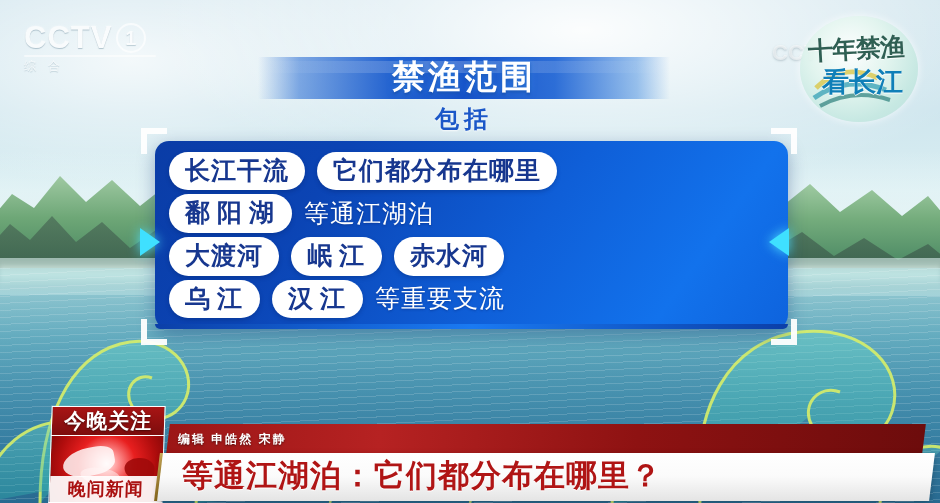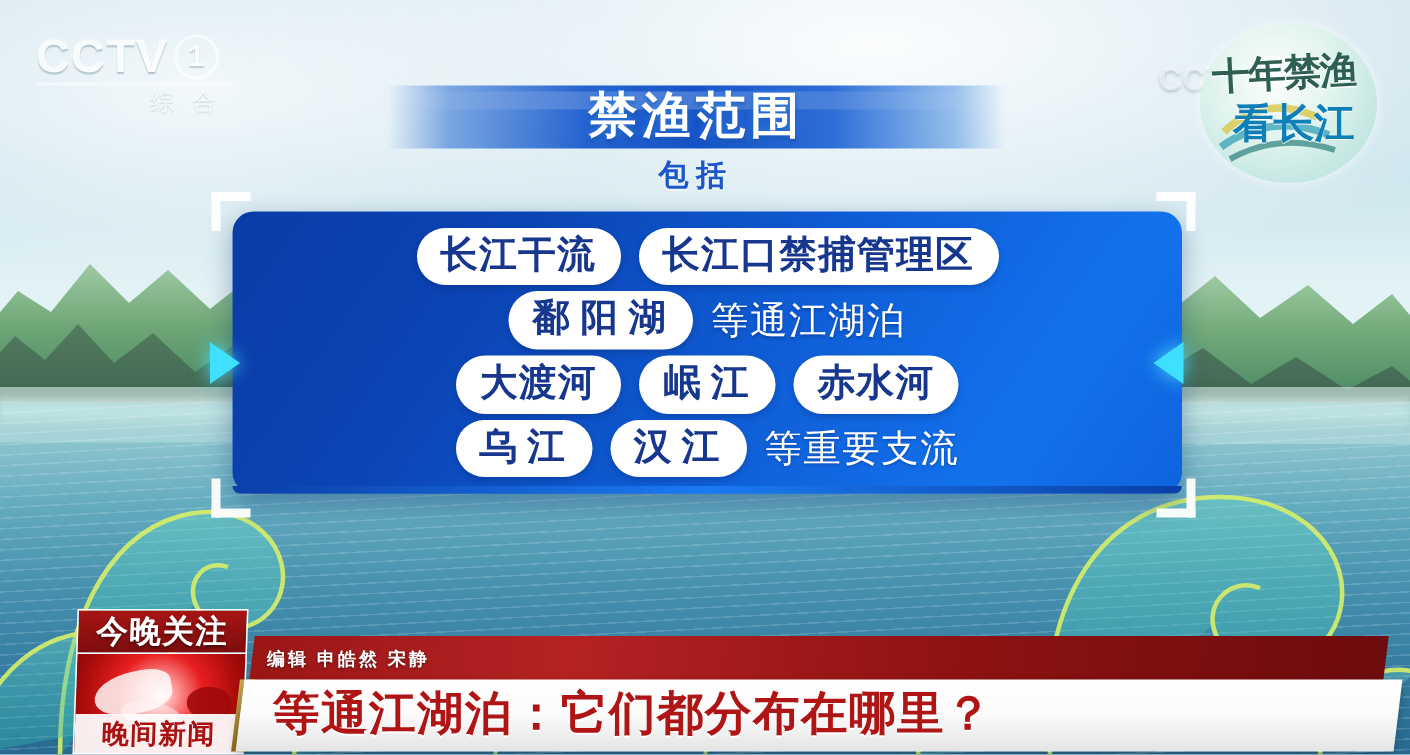--- a/index.html
+++ b/index.html
@@ -60,22 +60,22 @@
     line-height:1; display:flex; align-items:center;
   }
   .cctv .ct-1 {
     display:inline-flex; align-items:center; justify-content:center;
     width:30px; height:30px; border:2px solid rgba(255,255,255,.92);
     border-radius:50%; font-size:20px; margin-left:4px;
     text-shadow:0 1px 1px rgba(120,150,165,.6);
   }
   .cctv .ct-rule { height:2px; background:rgba(255,255,255,.8); margin:2px 0 1px; border-radius:2px; }
   .cctv .ct-sub {
-    font-size:16px; color:rgba(255,255,255,.92); letter-spacing:12px;
-    text-align:right; text-shadow:0 1px 1px rgba(120,150,165,.6);font-family:Liberation Serif, serif;
+    font-size:12px; color:rgba(255,255,255,.92); letter-spacing:12px;
+    text-align:left; text-shadow:0 1px 1px rgba(120,150,165,.6);font-family:Liberation Serif, serif;
   }
 
   
   .proglogo { position:absolute; right:22px; top:16px; width:118px; height:106px; }
   .proglogo .disc {
     position:absolute; inset:0; border-radius:50%;
     background:radial-gradient(circle at 42% 34%, rgba(255,255,255,.95) 0%, rgba(226,245,238,.9) 40%, rgba(196,232,224,.85) 70%, rgba(176,220,214,.75) 100%);
     box-shadow:0 0 8px rgba(255,255,255,.7);
   }
   .proglogo .swoosh{ position:absolute; inset:0; }
@@ -106,39 +106,39 @@
     background:linear-gradient(90deg, rgba(255,255,255,0) 0%, rgba(255,255,255,.25) 45%, rgba(255,255,255,0) 100%);
   }
   .title-main {
     position:absolute; left:258px; top:54px; width:412px; height:46px;
     display:flex; align-items:center; justify-content:center;
     font-size:33px; font-weight:bold; color:#ffffff; letter-spacing:3px;
     text-shadow:0 0 6px rgba(50,130,230,.95), 0 2px 3px rgba(10,50,130,.6);
   }
   .title-sub {
     position:absolute; left:258px; top:103px; width:412px;
-    text-align:center; font-size:20px; font-weight:bold; color:#1b57c8;
+    text-align:center; font-size:24px; font-weight:bold; color:#1b57c8;
     letter-spacing:5px; text-shadow:0 1px 2px rgba(255,255,255,.85);
   }
 
   
   .panel {
     position:absolute; left:155px; top:141px; width:633px; height:188px;
     border-radius:14px;
     background:linear-gradient(125deg,#0a3ca6 0%, #0b44b4 26%, #0f5fd8 58%, #1272ec 82%, #0e63dd 100%);
     box-shadow:0 6px 18px rgba(10,40,110,.35);
     padding:10px 14px 10px;
     display:flex; flex-direction:column; justify-content:space-between;
   }
   .panel::after{
     content:""; position:absolute; left:0; right:0; bottom:0; height:5px;
     border-radius:0 0 14px 14px;
     background:linear-gradient(90deg,#0b3fa8,#1a7af2,#0b3fa8);
   }
-  .prow { display:flex; align-items:center; justify-content:center; gap:12px; height:40px; }
+  .prow { display:flex; align-items:center; justify-content:flex-start; gap:12px; height:40px; }
   .pill {
     background:#ffffff; border-radius:22px;
     padding:4px 16px 6px; display:flex; align-items:center; justify-content:center;
     font-size:25px; font-weight:bold; color:#17378f; letter-spacing:1px;
     box-shadow:0 2px 4px rgba(5,30,90,.28);
     white-space:nowrap; line-height:1.15;
   }
   .pill.sp { letter-spacing:7px; padding-right:11px; }
   .ptext {
     font-size:25px; font-weight:normal; color:#ffffff; letter-spacing:1px;
@@ -325,21 +325,21 @@
 
   <div class="titlebar">
       <div class="sheen"></div>
     </div>
   <div class="title-main">禁渔范围</div>
   <div class="title-sub">包括</div>
 
   <div class="panel">
     <div class="prow">
       <div class="pill">长江干流</div>
-      <div class="pill">长江口禁捕管理区</div>
+      <div class="pill">它们都分布在哪里</div>
     </div>
     <div class="prow">
       <div class="pill sp">鄱阳湖</div>
       <div class="ptext">等通江湖泊</div>
     </div>
     <div class="prow">
       <div class="pill">大渡河</div>
       <div class="pill sp">岷江</div>
       <div class="pill">赤水河</div>
     </div>

